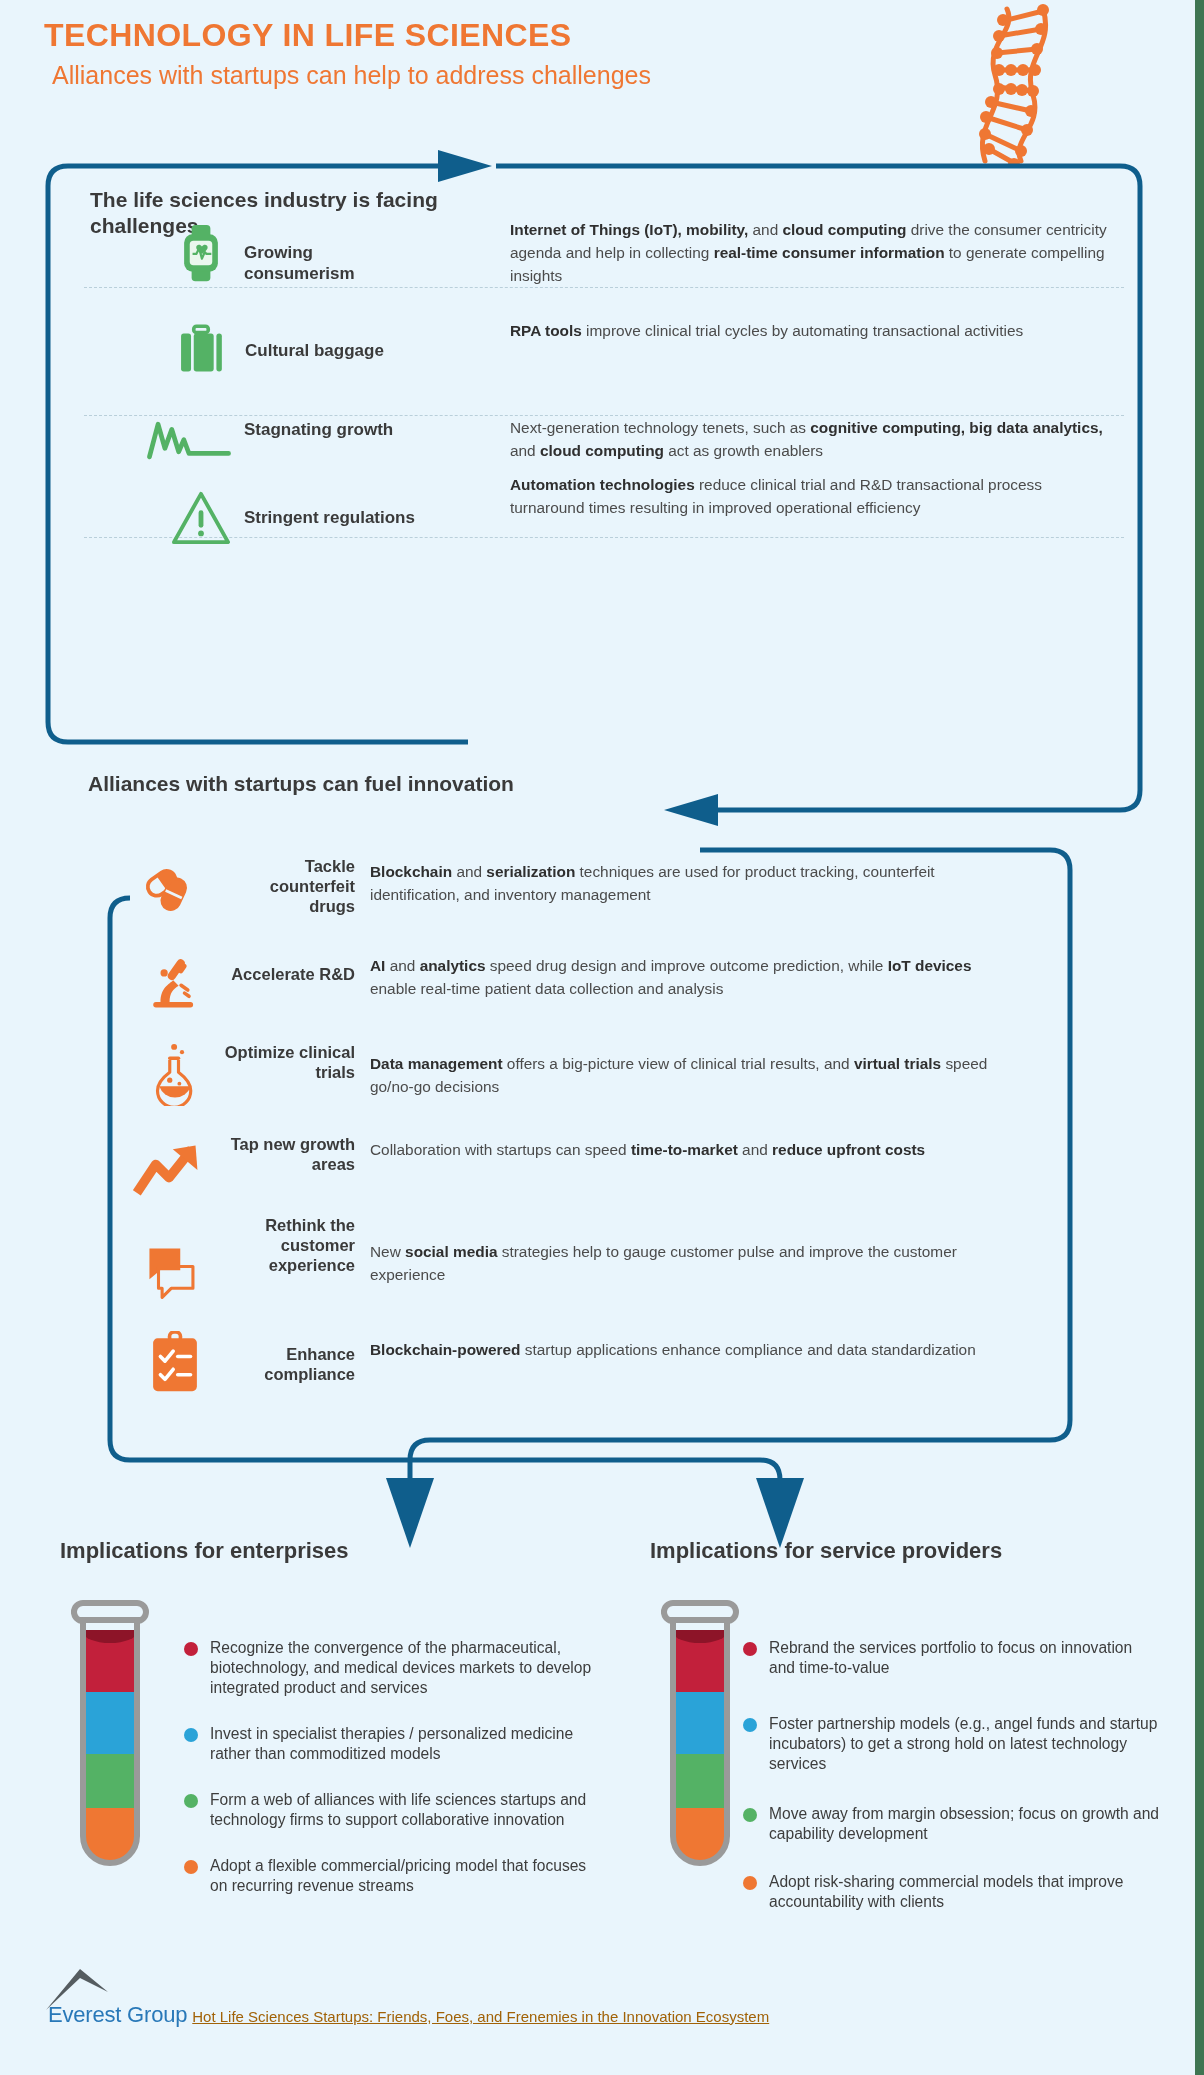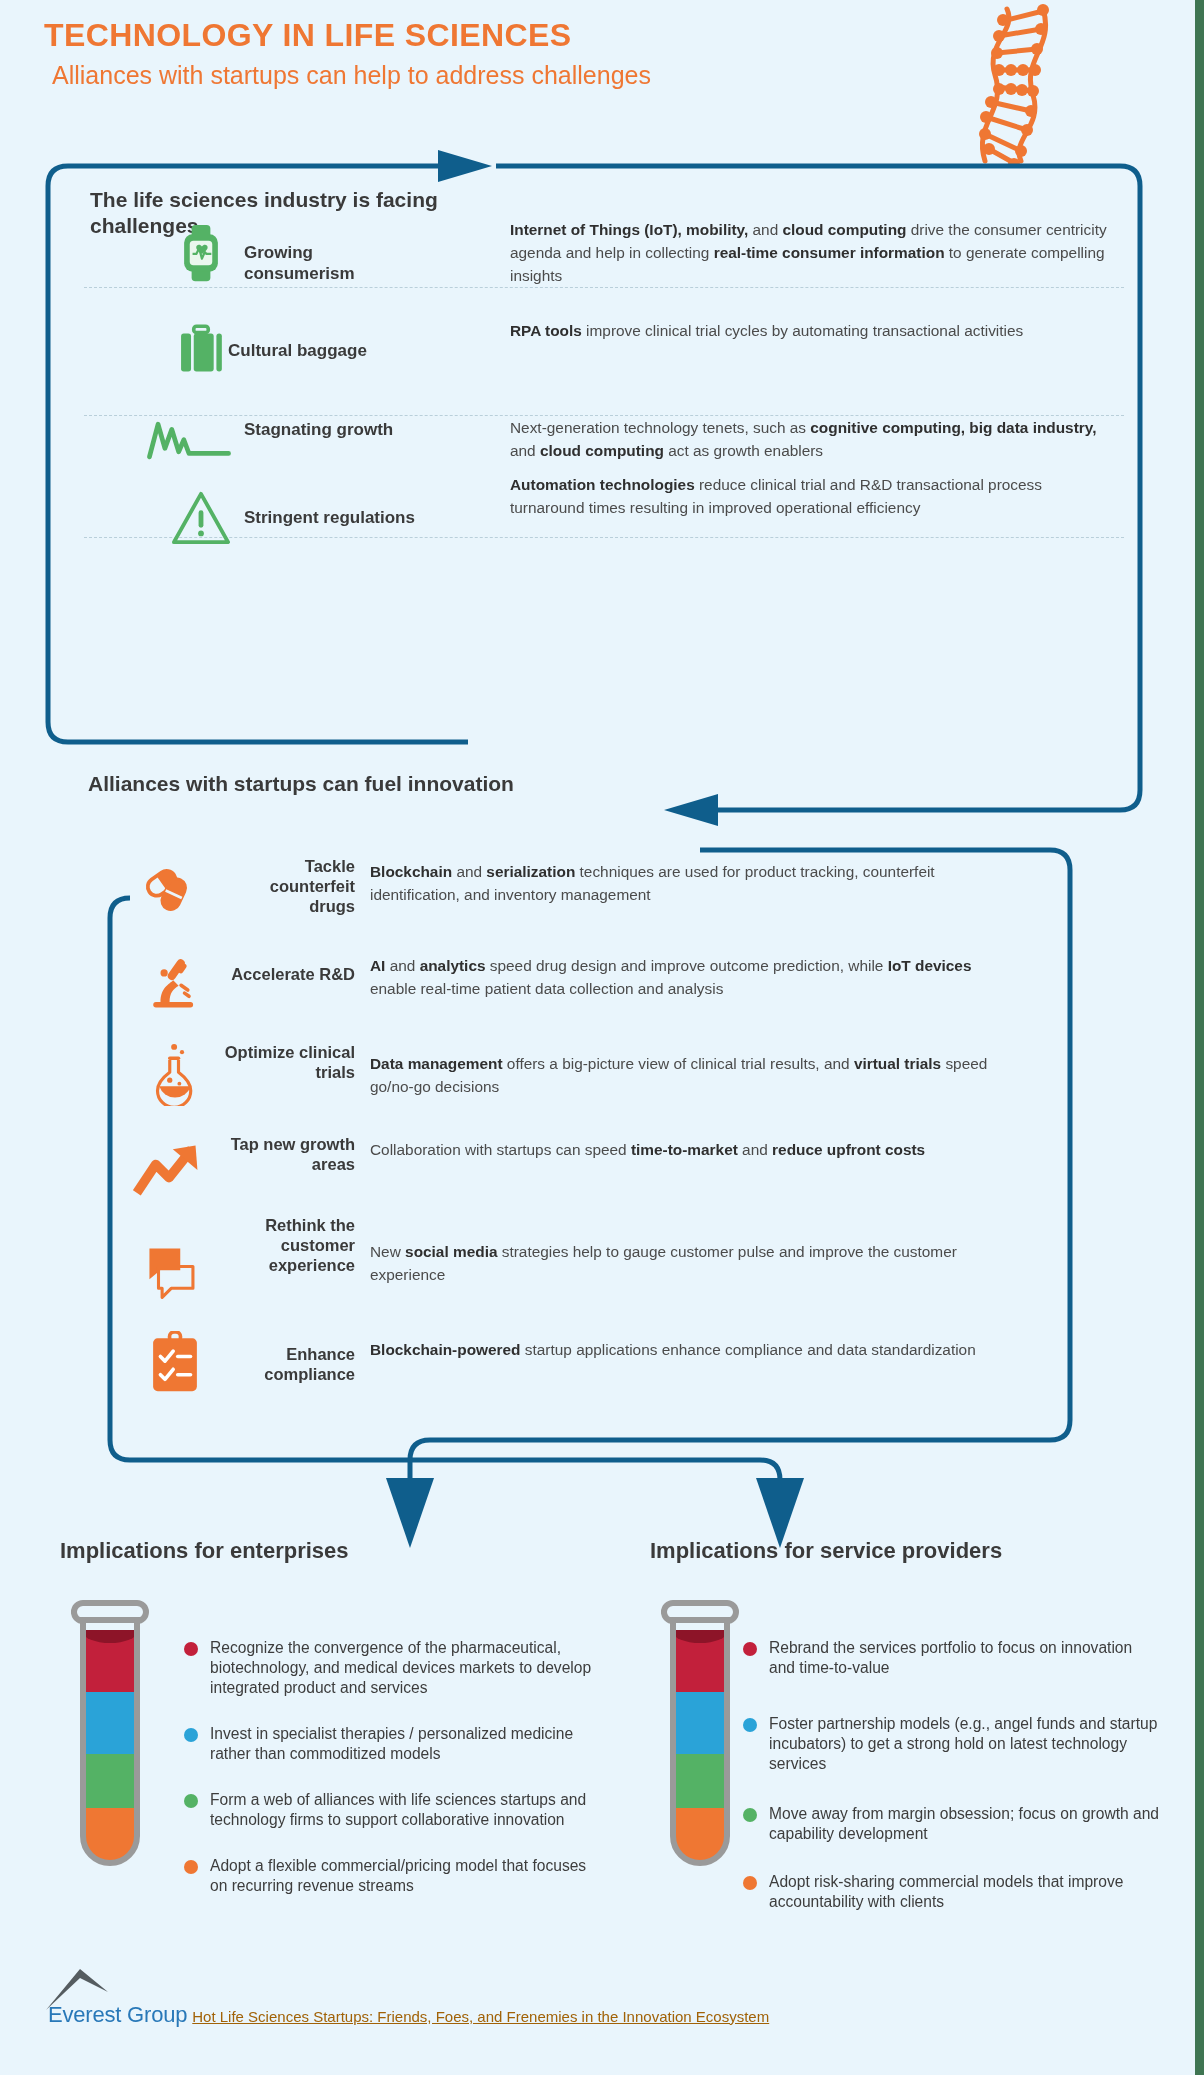--- a/index.html
+++ b/index.html
@@ -190,31 +190,31 @@
 
     <div class="row-sep" style="top:263px"></div>
     <div class="row-icon" style="left:110px; top:155px">
       <svg viewBox="0 0 64 64" width="58" height="58">
         <rect x="24" y="8" width="16" height="7" rx="3" fill="none" stroke="#54b265" stroke-width="4"></rect>
         <rect x="10" y="16" width="11" height="42" rx="3" fill="#54b265"></rect>
         <rect x="24" y="16" width="22" height="42" rx="3" fill="#54b265"></rect>
         <rect x="49" y="16" width="6" height="42" rx="3" fill="#54b265"></rect>
       </svg>
     </div>
-    <div class="row-label" style="left:180px; top:176px">Cultural baggage</div>
+    <div class="row-label" style="left:197px; top:176px">Cultural baggage</div>
     <div class="row-body" style="top:168px"><b>RPA tools</b> improve clinical trial cycles by automating transactional activities</div>
 
     <div class="row-sep" style="top:385px"></div>
     <div class="row-icon" style="left:98px; top:245px">
       <svg viewBox="0 0 100 56" width="100" height="56">
         <path d="M4 50 L14 12 L22 40 L30 18 L38 44 L44 30 L50 46 L96 46" stroke="#54b265" stroke-width="5.5" fill="none" stroke-linejoin="round" stroke-linecap="round"></path>
       </svg>
     </div>
     <div class="row-label" style="left:196px; top:255px">Stagnating growth</div>
-    <div class="row-body" style="top:265px">Next-generation technology tenets, such as <b>cognitive computing, big data industry,</b> and <b>cloud computing</b> act as growth enablers</div>
+    <div class="row-body" style="top:265px">Next-generation technology tenets, such as <b>cognitive computing, big data analytics,</b> and <b>cloud computing</b> act as growth enablers</div>
 
     <div class="row-icon" style="left:110px; top:325px">
       <svg viewBox="0 0 64 60" width="62" height="58">
         <path d="M32 5 L60 55 L4 55 Z" fill="none" stroke="#54b265" stroke-width="4" stroke-linejoin="round"></path>
         <rect x="29.5" y="22" width="5" height="18" rx="2.5" fill="#54b265"></rect>
         <circle cx="32" cy="46" r="3" fill="#54b265"></circle>
       </svg>
     </div>
     <div class="row-label" style="left:196px; top:343px">Stringent regulations</div>
     <div class="row-body" style="top:322px"><b>Automation technologies</b> reduce clinical trial and R&amp;D transactional process turnaround times resulting in improved operational efficiency</div>

